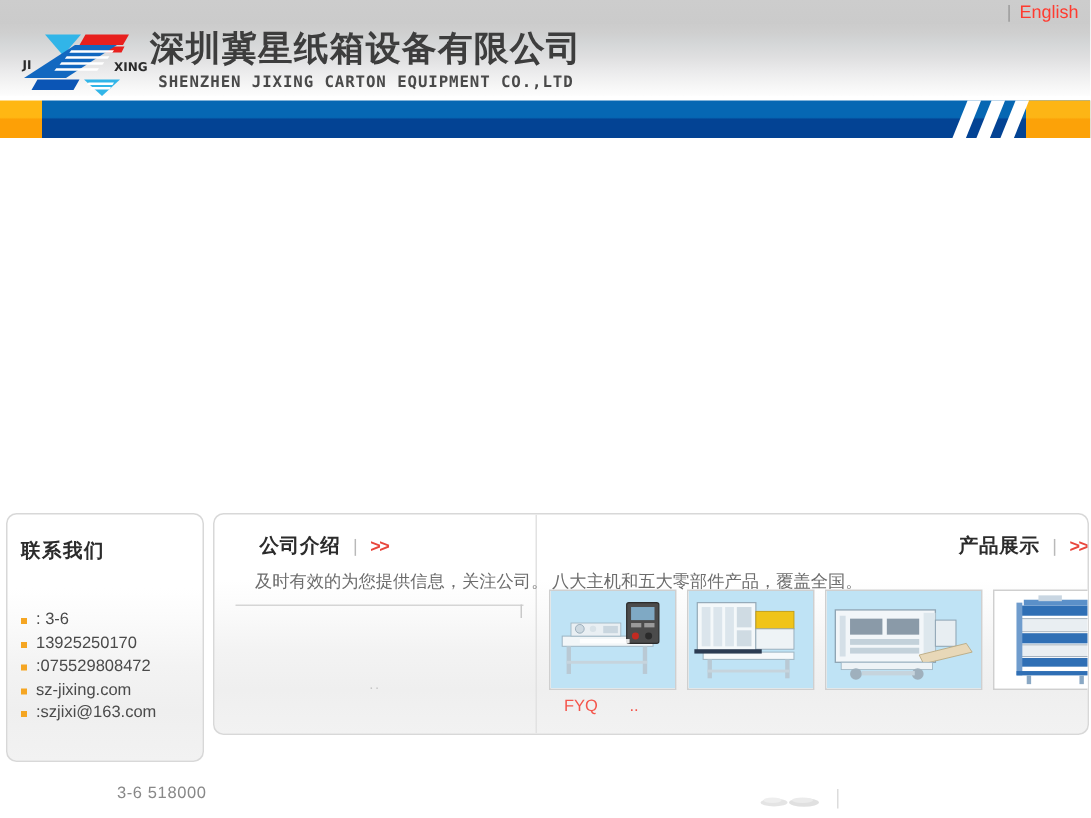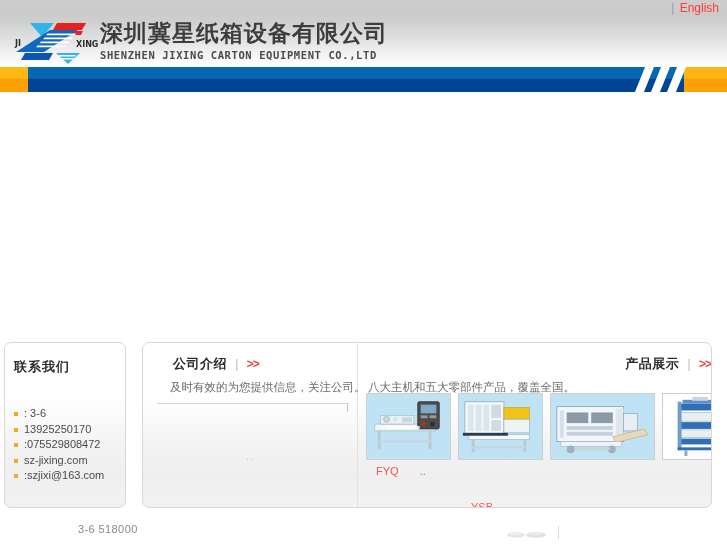--- a/index.html
+++ b/index.html
@@ -74,20 +74,21 @@
   }
   .en-name {
     font-family: "DejaVu Sans Mono", "Liberation Mono", monospace;
     font-size: 10.5px;
     font-weight: bold;
     color: #4a4a4a;
     letter-spacing: 0.6px;
     line-height: 14px;
     white-space: nowrap;
     margin-top: 1px;
+    text-align: center;
   }
 
   
   .navband {
     height: 31px;
     position: relative;
     background: #ffffff;
     overflow: hidden;
   }
   .nav-orange-left {
@@ -149,27 +150,27 @@
     border-radius: 7px;
     background: linear-gradient(to bottom,
         #ffffff 0%, #ffffff 30%, #fafafa 45%,
         #f3f3f3 62%, #efefef 80%, #f2f2f2 100%);
     box-sizing: border-box;
     overflow: hidden;
   }
 
   .panel-contact {
     left: 4px;
-    width: 122px;
+    width: 132px;
     height: 166px;
   }
   .panel-main {
     left: 142px;
-    right: 15px;
-    height: 166px;
+    right: 1px;
+    height: 148px;
   }
 
   .contact-title {
     font-family: "DejaVu Sans", sans-serif;
     font-size: 13px;
     font-weight: bold;
     color: #2b2b2b;
     margin: 15px 0 0 9px;
     letter-spacing: 1px;
   }

